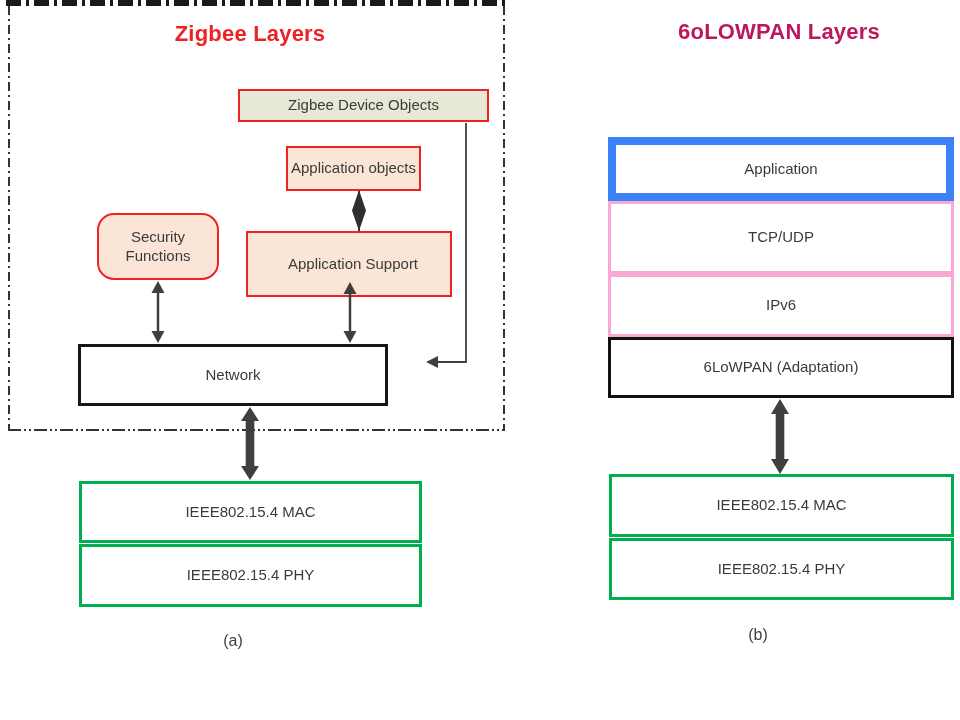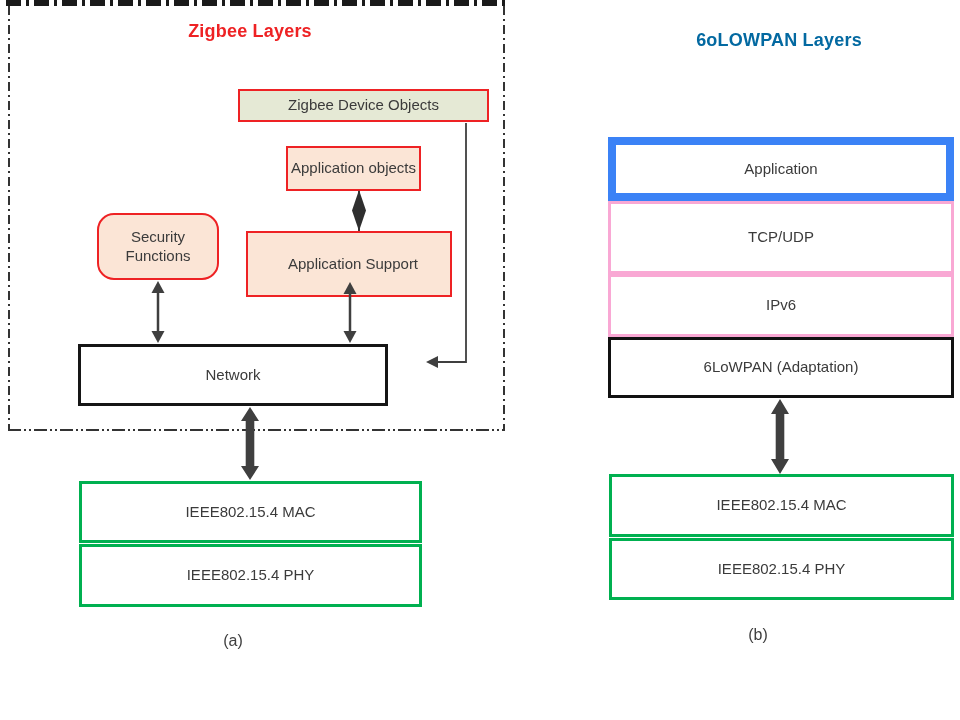--- a/index.html
+++ b/index.html
@@ -19,23 +19,23 @@
   }
   .frame-right{
     left:503px;top:6px;width:2px;height:425px;
     background:repeating-linear-gradient(180deg,#333 0 9px,transparent 9px 13px,#333 13px 15px,transparent 15px 19px);
   }
   .frame-bottom{
     left:8px;top:429px;width:497px;height:2px;
     background:repeating-linear-gradient(90deg,#333 0 13px,transparent 13px 16px,#333 16px 18px,transparent 18px 21px,#333 21px 23px,transparent 23px 26px);
   }
   
-  .panel-title{font-size:18px;font-weight:bold;text-align:center;letter-spacing:.2px;}
+  .panel-title{font-size:22px;font-weight:bold;text-align:center;letter-spacing:.2px;}
   .title-a{left:100px;top:21px;width:300px;color:#ee2224;}
-  .title-b{left:629px;top:30px;width:300px;color:#0369a1;}
+  .title-b{left:629px;top:19px;width:300px;color:#be185d;}
   .caption{font-size:16px;color:#3f3f3f;text-align:center;}
   .cap-a{left:193px;top:632px;width:80px;}
   .cap-b{left:718px;top:626px;width:80px;}
   
   .box{
     display:flex;align-items:center;justify-content:center;text-align:center;
     background:#ffffff;color:#3b3b3b;font-size:15px;line-height:1.25;box-sizing:border-box;
   }
   .red-border{border:2px solid #ee2224;}
   .peach{background:#fbe5d6;}

